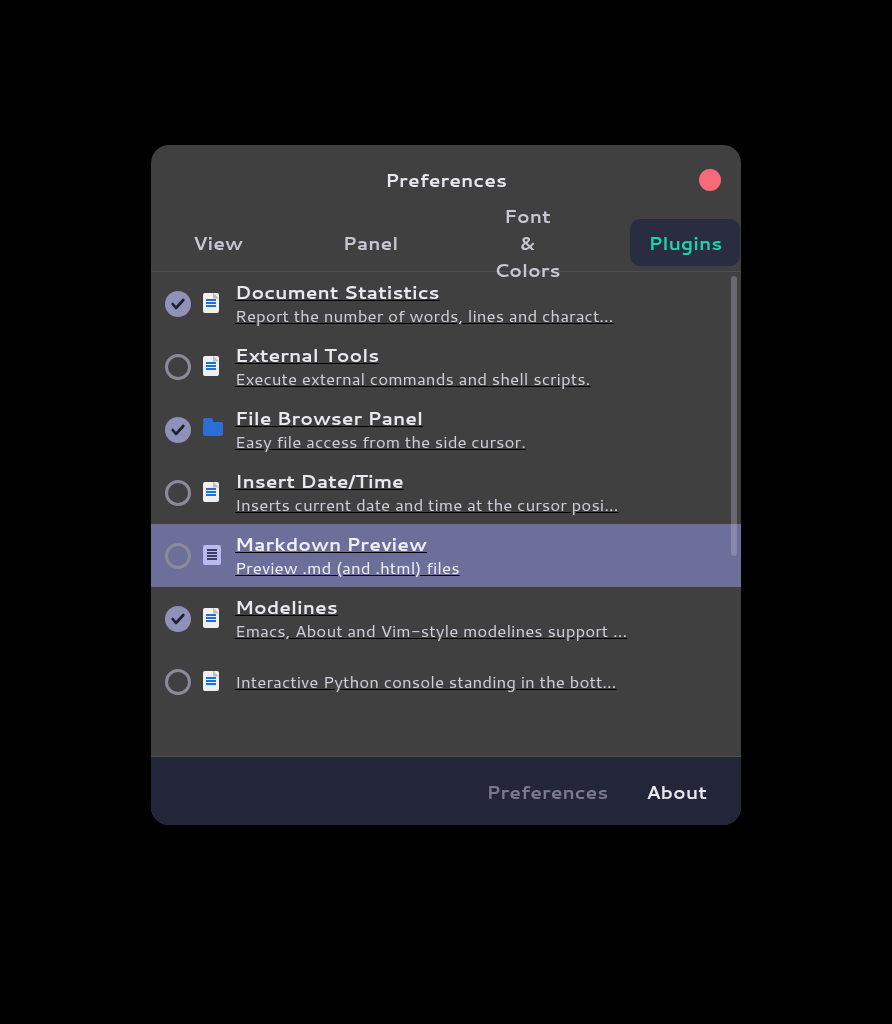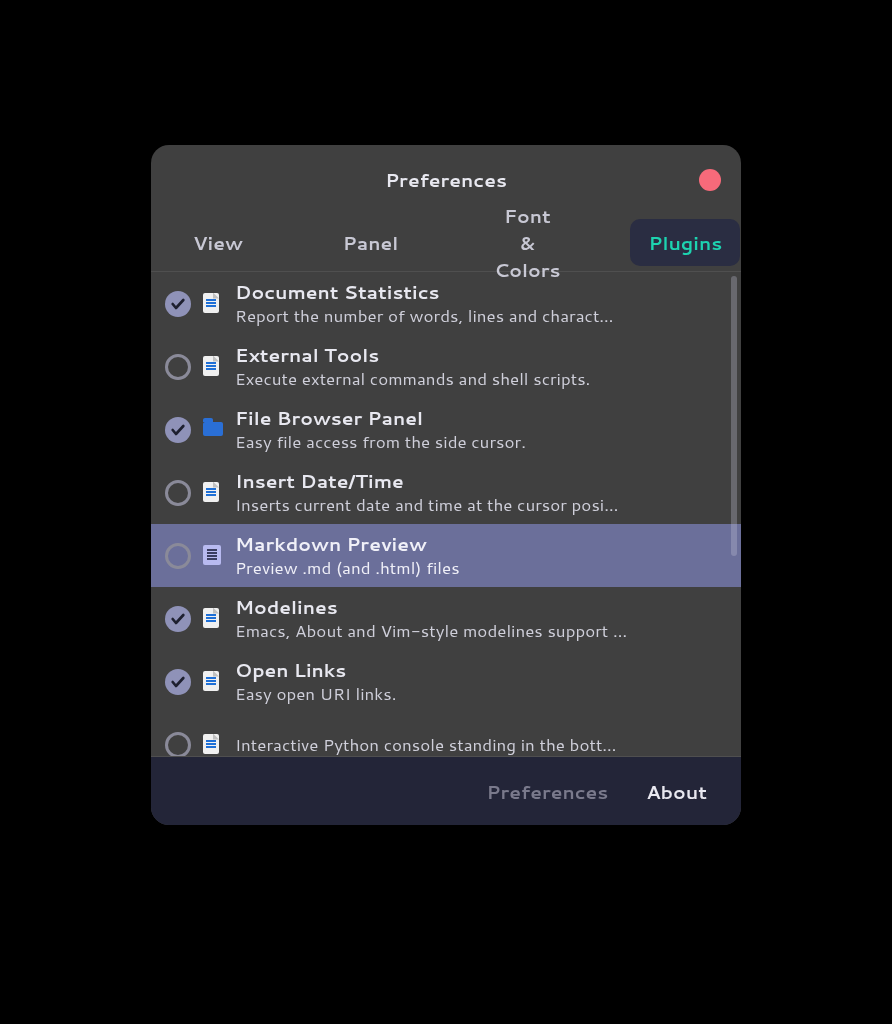--- a/index.html
+++ b/index.html
@@ -132,21 +132,21 @@
       content:""; position:absolute; top:-4px; left:0;
       width:10px; height:4px; background:#2a6fd6; border-radius:2px 2px 0 0;
     }
     .icon-md {
       width:18px; height:20px; background:#b8baf0; border-radius:2px; position:relative;
     }
     .icon-md::before{
       content:""; position:absolute; left:4px; top:4px;
       width:10px; height:2px; background:#3a3d60; box-shadow:0 3px 0 #3a3d60, 0 6px 0 #3a3d60, 0 9px 0 #3a3d60;
     }
-    .ptext { flex: 1 1 auto; min-width: 0; }
+    .ptext { flex: 1 1 auto; min-width: 0; text-decoration: underline; }
     .ptitle {
       color: #e8e8f0;
       font-size: 19px;
       font-weight: 700;
       line-height: 1.2;
     }
     .desc {
       color: #cfcfda;
       font-size: 17px;
       line-height: 1.3;
@@ -254,34 +254,20 @@
         </div>
         <div class="picon">
           <div class="icon-file dots"></div>
         </div>
         <div class="ptext">
           <div class="ptitle">Modelines</div>
           <div class="desc">Emacs, About and Vim-style modelines support …</div>
         </div>
       </div>
       <div class="plugin">
-        <div class="chk on">
-          <svg viewBox="0 0 24 24" fill="none" stroke="#1e2030" stroke-width="4" stroke-linecap="round" stroke-linejoin="round">
-            <polyline points="4 12 9 18 20 6"></polyline>
-          </svg>
-        </div>
-        <div class="picon">
-          <div class="icon-file dots"></div>
-        </div>
-        <div class="ptext">
-          <div class="ptitle">Open Links</div>
-          <div class="desc">Easy open URI links.</div>
-        </div>
-      </div>
-      <div class="plugin">
         <div class="chk off"></div>
         <div class="picon">
           <div class="icon-file dots"></div>
         </div>
         <div class="ptext">
           <div class="desc">Interactive Python console standing in the bott…</div>
         </div>
       </div>
     </div>
 

